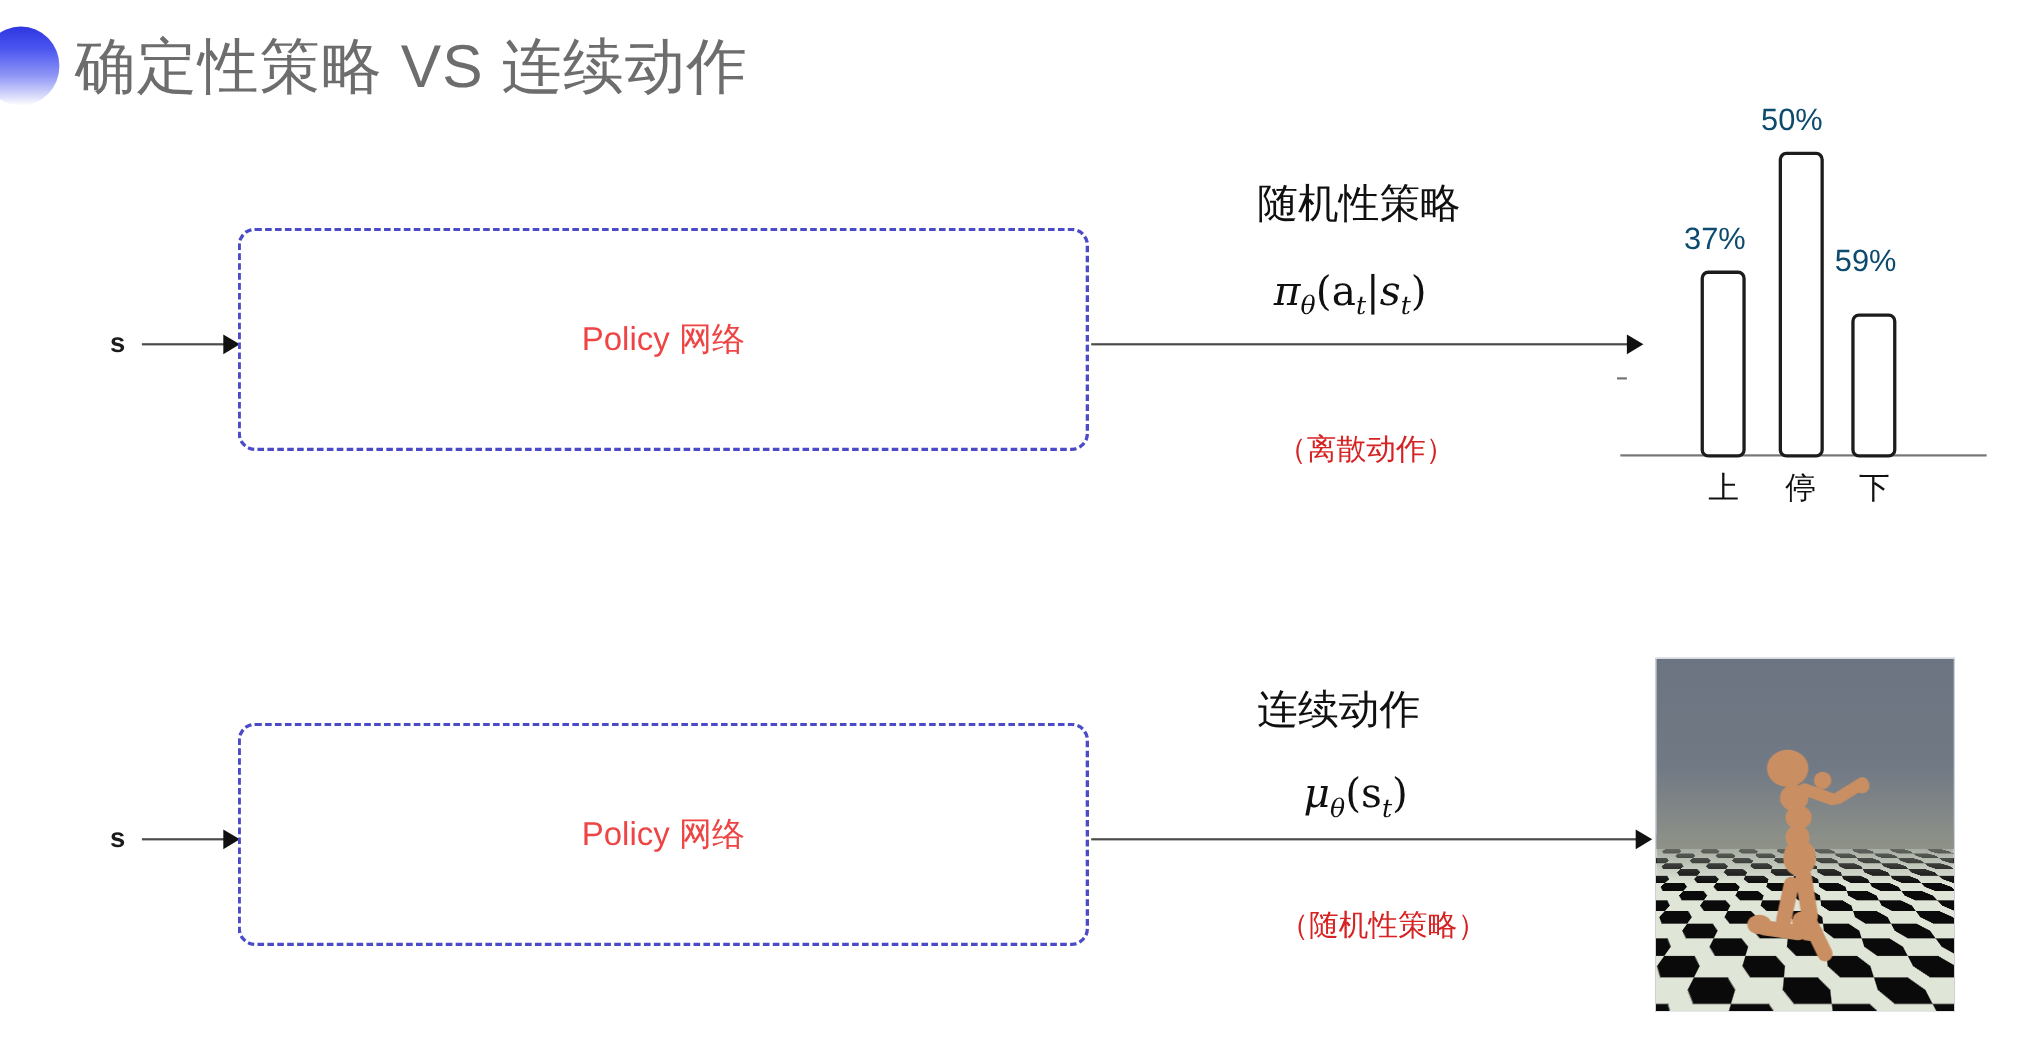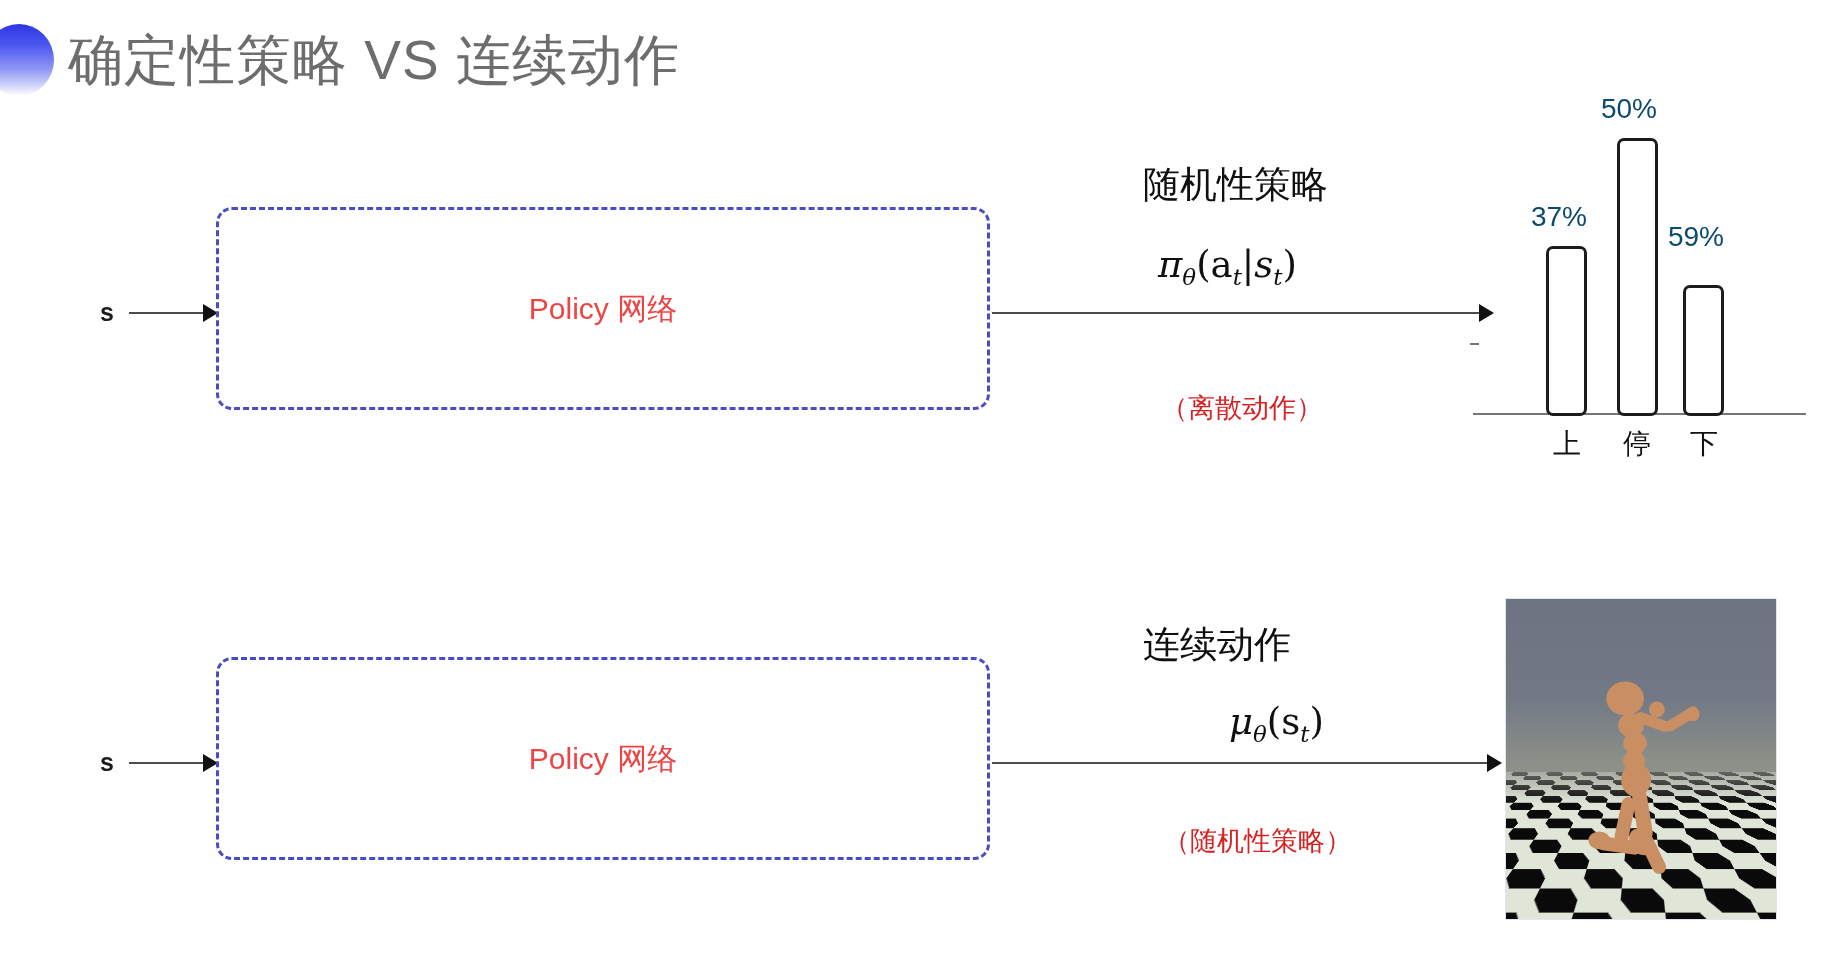--- a/index.html
+++ b/index.html
@@ -249,21 +249,21 @@
 
 <div class="policy-box" style="left:216px; top:657px; width:774px; height:203px;">
   <div class="policy-box-label">Policy 网络</div>
 </div>
 
 <div class="arrow-line" style="left:992px; top:762px; width:500px;"></div>
 <div class="arrow-head" style="left:1487px; top:754px;"></div>
 
 <div class="policy-kind" style="left:1143px; top:620px;">连续动作</div>
 
-<div class="policy-formula" style="left:1185px; top:700px;margin-left:44px;">
+<div class="policy-formula" style="left:1185px; top:700px;">
   <span>μ</span><span class="sub">θ</span><span class="upr">(s</span><span class="sub">t</span><span class="upr">)</span>
 </div>
 
 <div class="action-note" style="left:1163px; top:823px;">（随机性策略）</div>
 
 <div id="humanoid-frame">
   <div id="sky"></div>
   <div id="floor"></div>
   <div id="floor-haze"></div>
 

